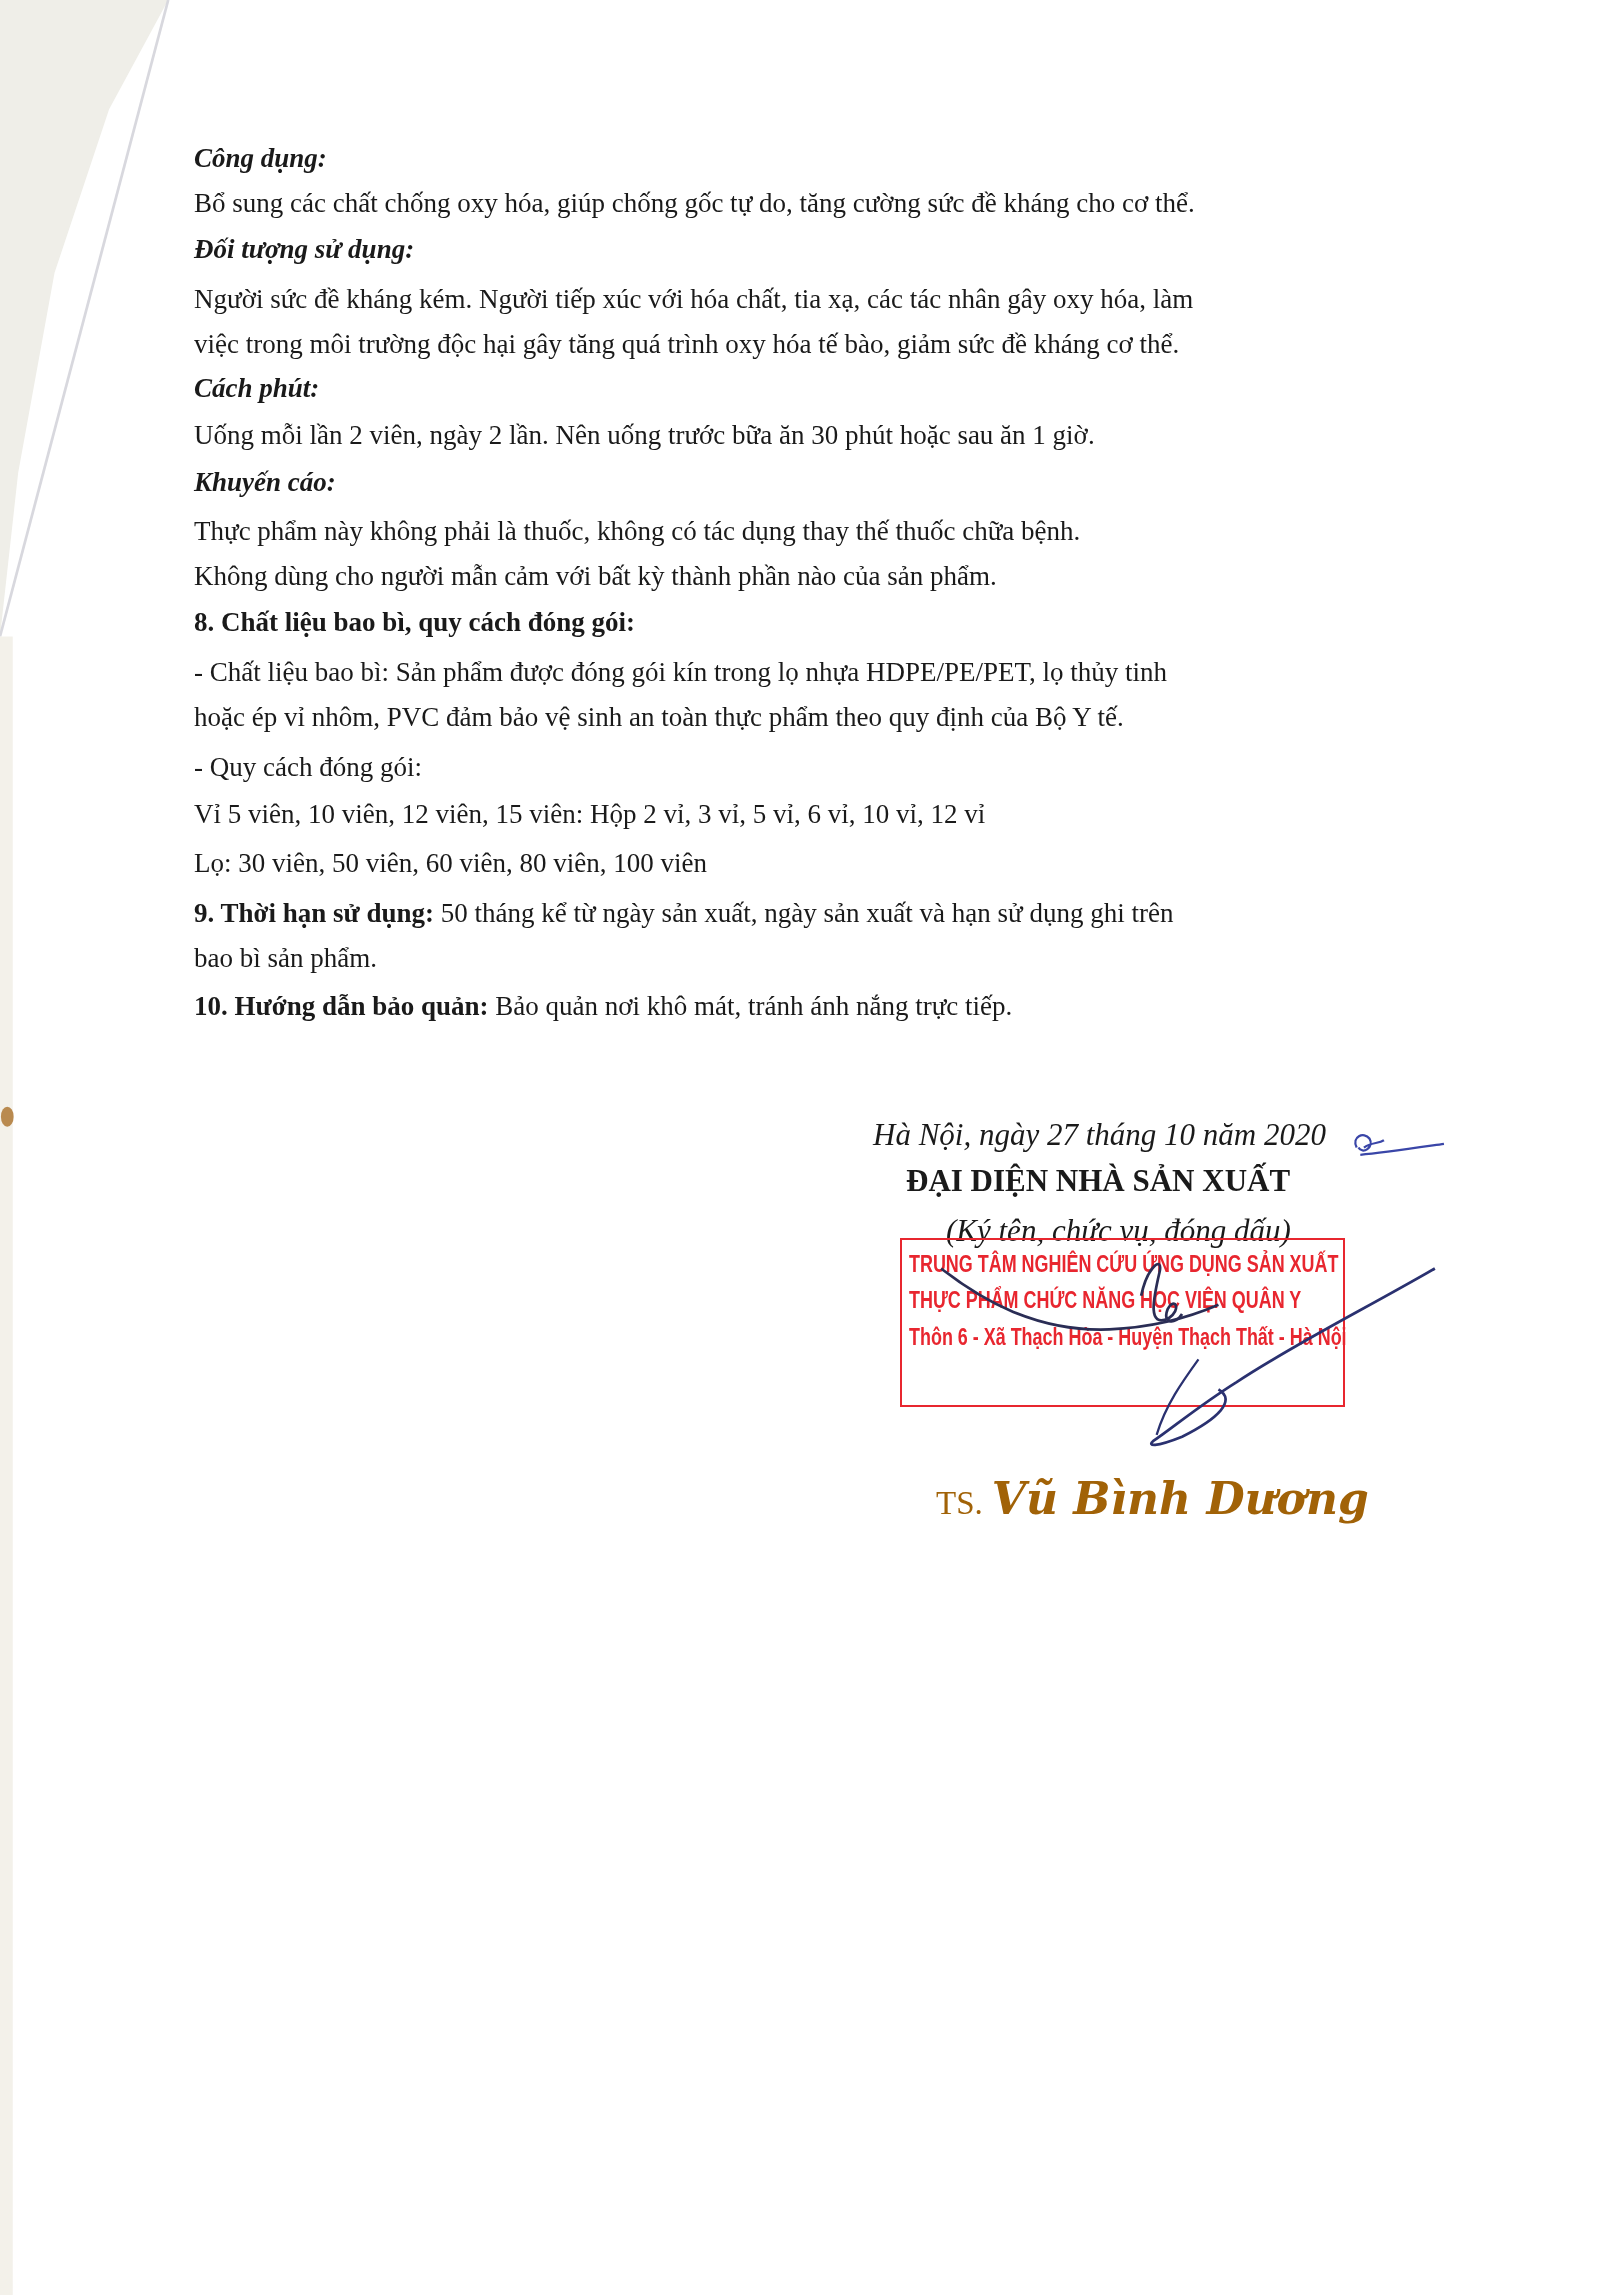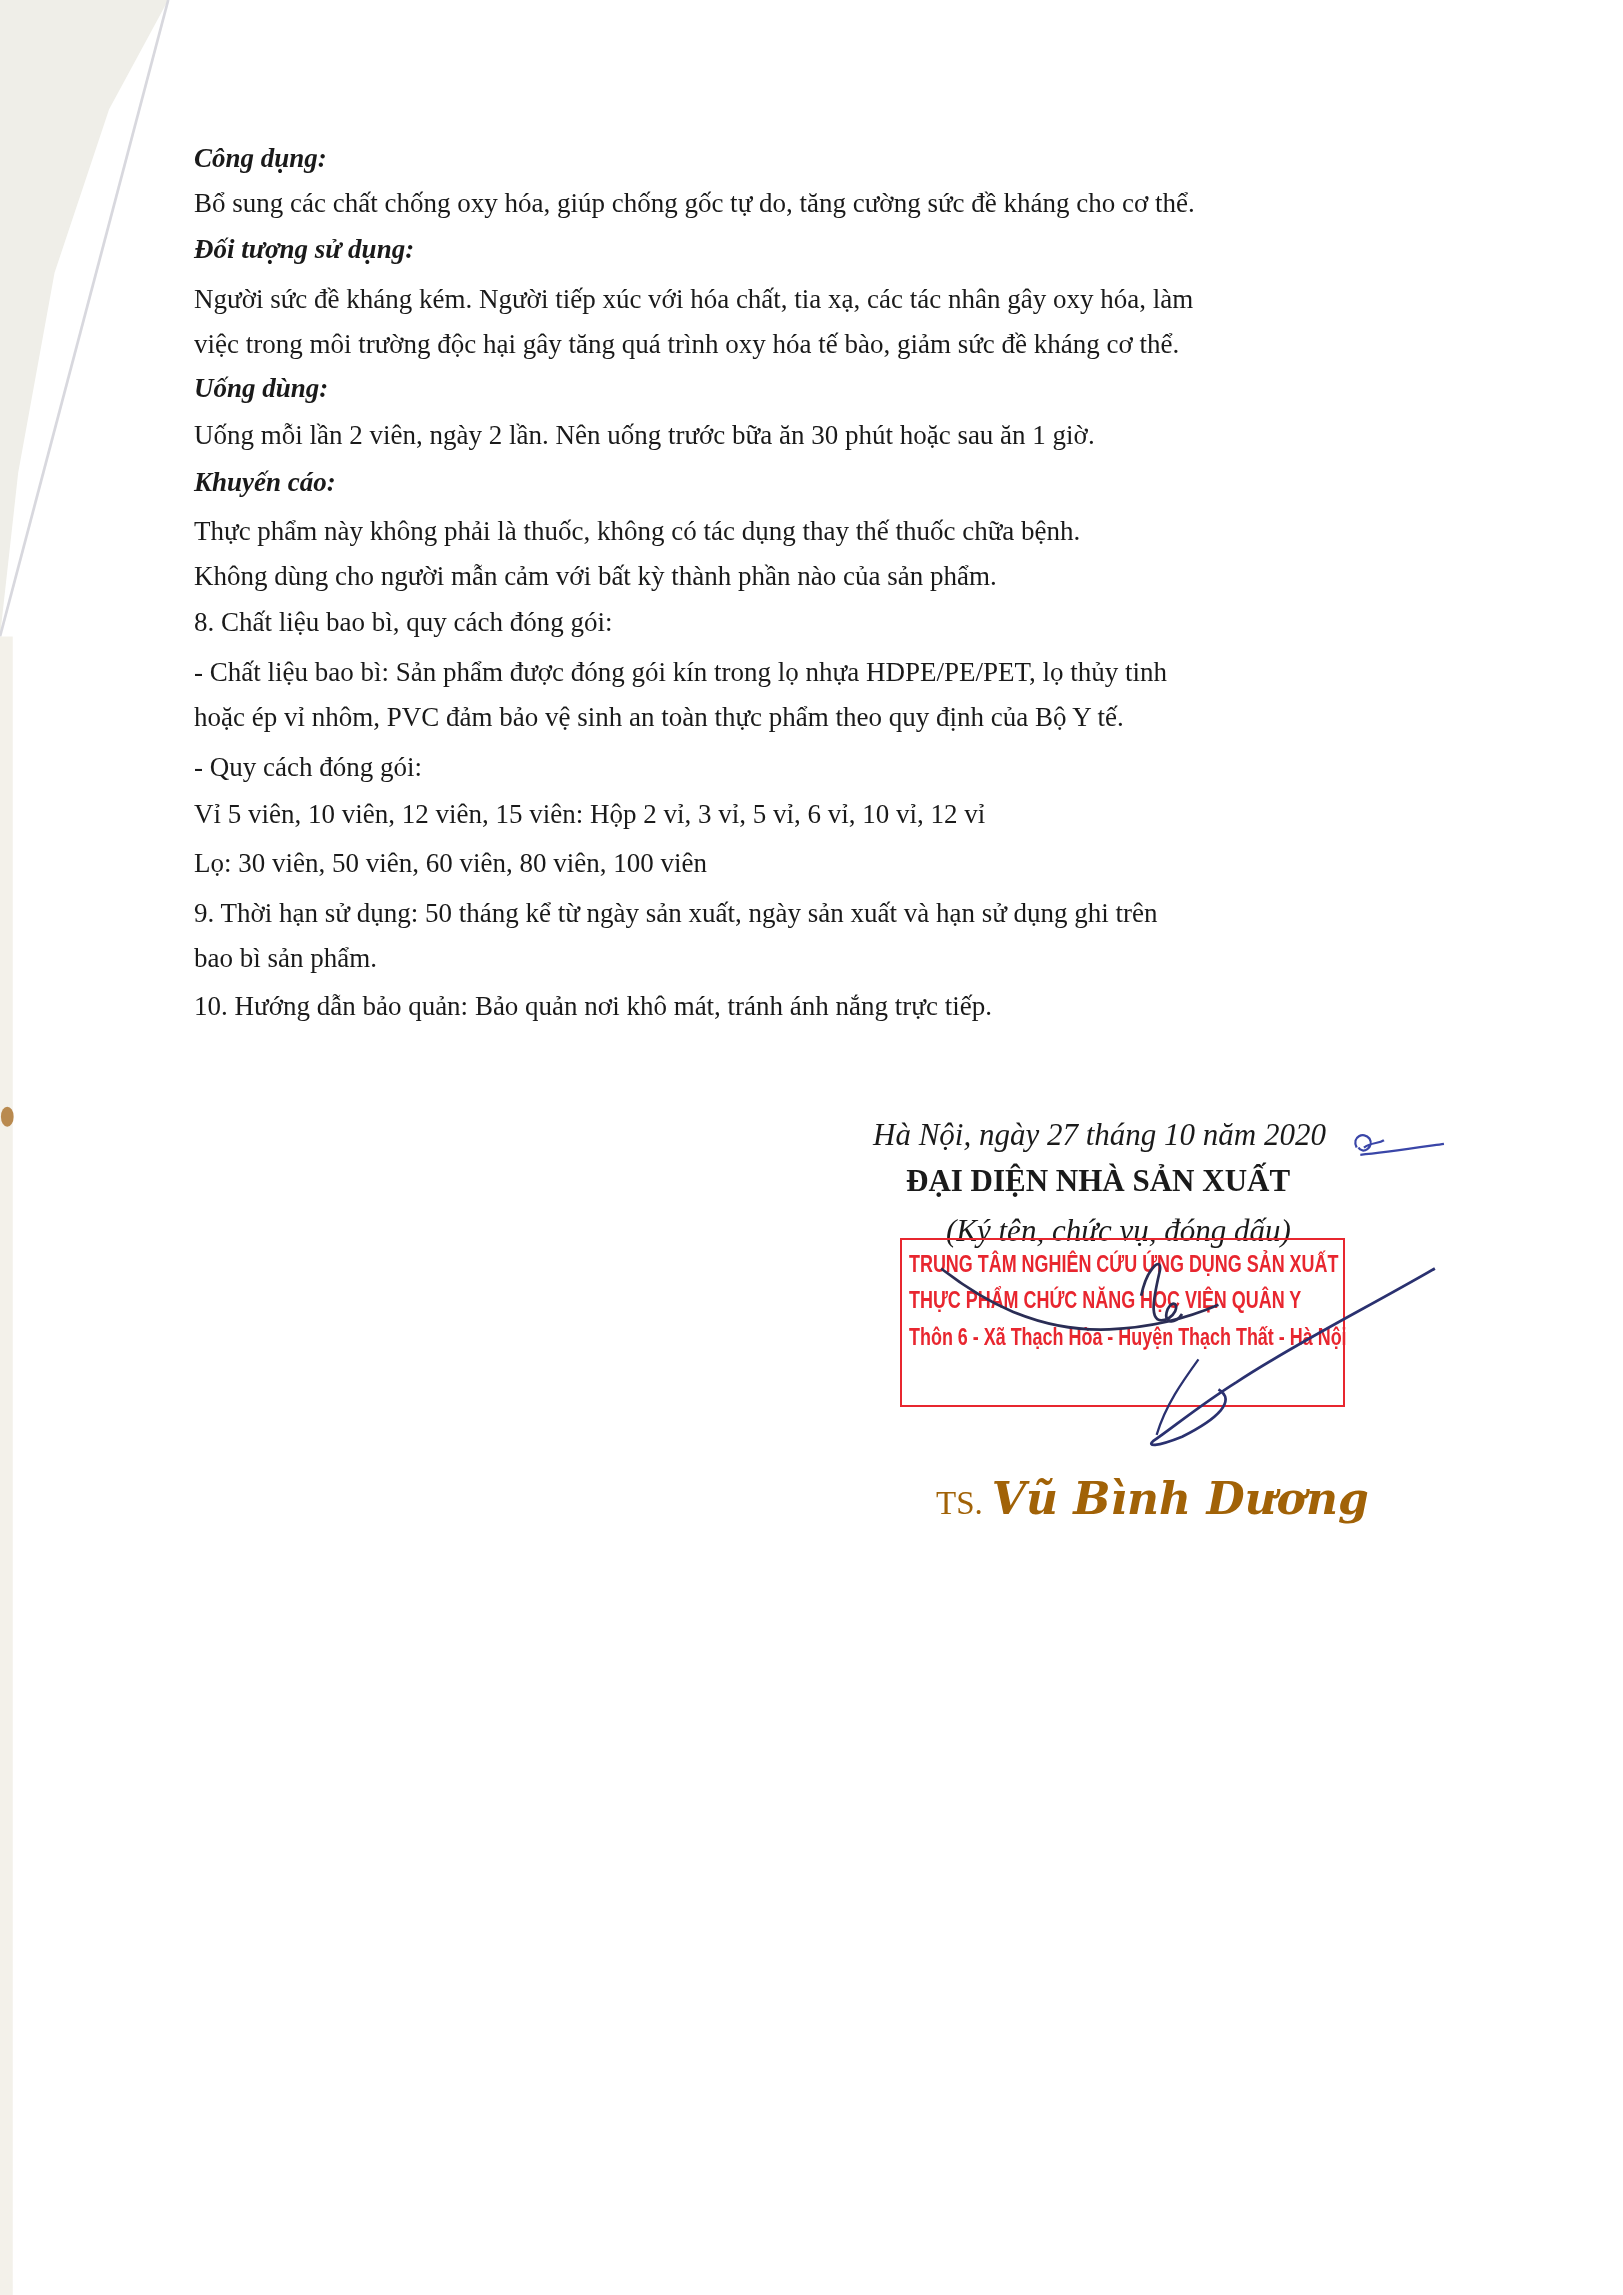--- a/index.html
+++ b/index.html
@@ -14,21 +14,21 @@
     pointer-events: none;
   }
   .content {
     position: absolute; left: 194px; top: 145px; width: 1309px;
   }
   .line {
     font-size: 27px; line-height: 1; white-space: nowrap;
     position: absolute; left: 0;
   }
   .hd { font-weight: bold; font-style: italic; }
-  .b { font-weight: normal; }
+  .b { font-weight: bold; }
   .sig {
     position: absolute; text-align: center; white-space: nowrap; margin-top: 40px;
   }
   .sig-date { font-style: italic; font-size: 31px; left: 873px; top: 1077px; }
   .sig-title { font-weight: bold; font-size: 31px; left: 906px; top: 1123px; }
   .sig-note { font-style: italic; font-size: 31px; left: 946px; top: 1173px; text-align: right; }
   .stamp {
     position: absolute; left: 900px; top: 1238px; width: 445px; height: 169px;
     border: 2.7px solid #e8262f; border-top-width: 2.7px;
     color: #e8262f; font-family: "Liberation Sans", "DejaVu Sans", sans-serif;
@@ -63,21 +63,21 @@
 </svg>
 
 <div class="content">
   <div class="line hd" style="top:0px">Công dụng:</div>
   <div class="line" style="top:45px">Bổ sung các chất chống oxy hóa, giúp chống gốc tự do, tăng cường sức đề kháng cho cơ thể.</div>
 
   <div class="line hd" style="top:91px">Đối tượng sử dụng:</div>
   <div class="line" style="top:141px">Người sức đề kháng kém. Người tiếp xúc với hóa chất, tia xạ, các tác nhân gây oxy hóa, làm</div>
   <div class="line" style="top:186px">việc trong môi trường độc hại gây tăng quá trình oxy hóa tế bào, giảm sức đề kháng cơ thể.</div>
 
-  <div class="line hd" style="top:230px">Uống dùng:</div>
+  <div class="line hd" style="top:230px">Cách phút:</div>
   <div class="line" style="top:277px">Uống mỗi lần 2 viên, ngày 2 lần. Nên uống trước bữa ăn 30 phút hoặc sau ăn 1 giờ.</div>
 
   <div class="line hd" style="top:324px">Khuyến cáo:</div>
   <div class="line" style="top:373px">Thực phẩm này không phải là thuốc, không có tác dụng thay thế thuốc chữa bệnh.</div>
   <div class="line" style="top:418px">Không dùng cho người mẫn cảm với bất kỳ thành phần nào của sản phẩm.</div>
 
   <div class="line b" style="top:464px">8. Chất liệu bao bì, quy cách đóng gói:</div>
   <div class="line" style="top:514px">- Chất liệu bao bì: Sản phẩm được đóng gói kín trong lọ nhựa HDPE/PE/PET, lọ thủy tinh</div>
   <div class="line" style="top:559px">hoặc ép vỉ nhôm, PVC đảm bảo vệ sinh an toàn thực phẩm theo quy định của Bộ Y tế.</div>
   <div class="line" style="top:609px">- Quy cách đóng gói:</div>

